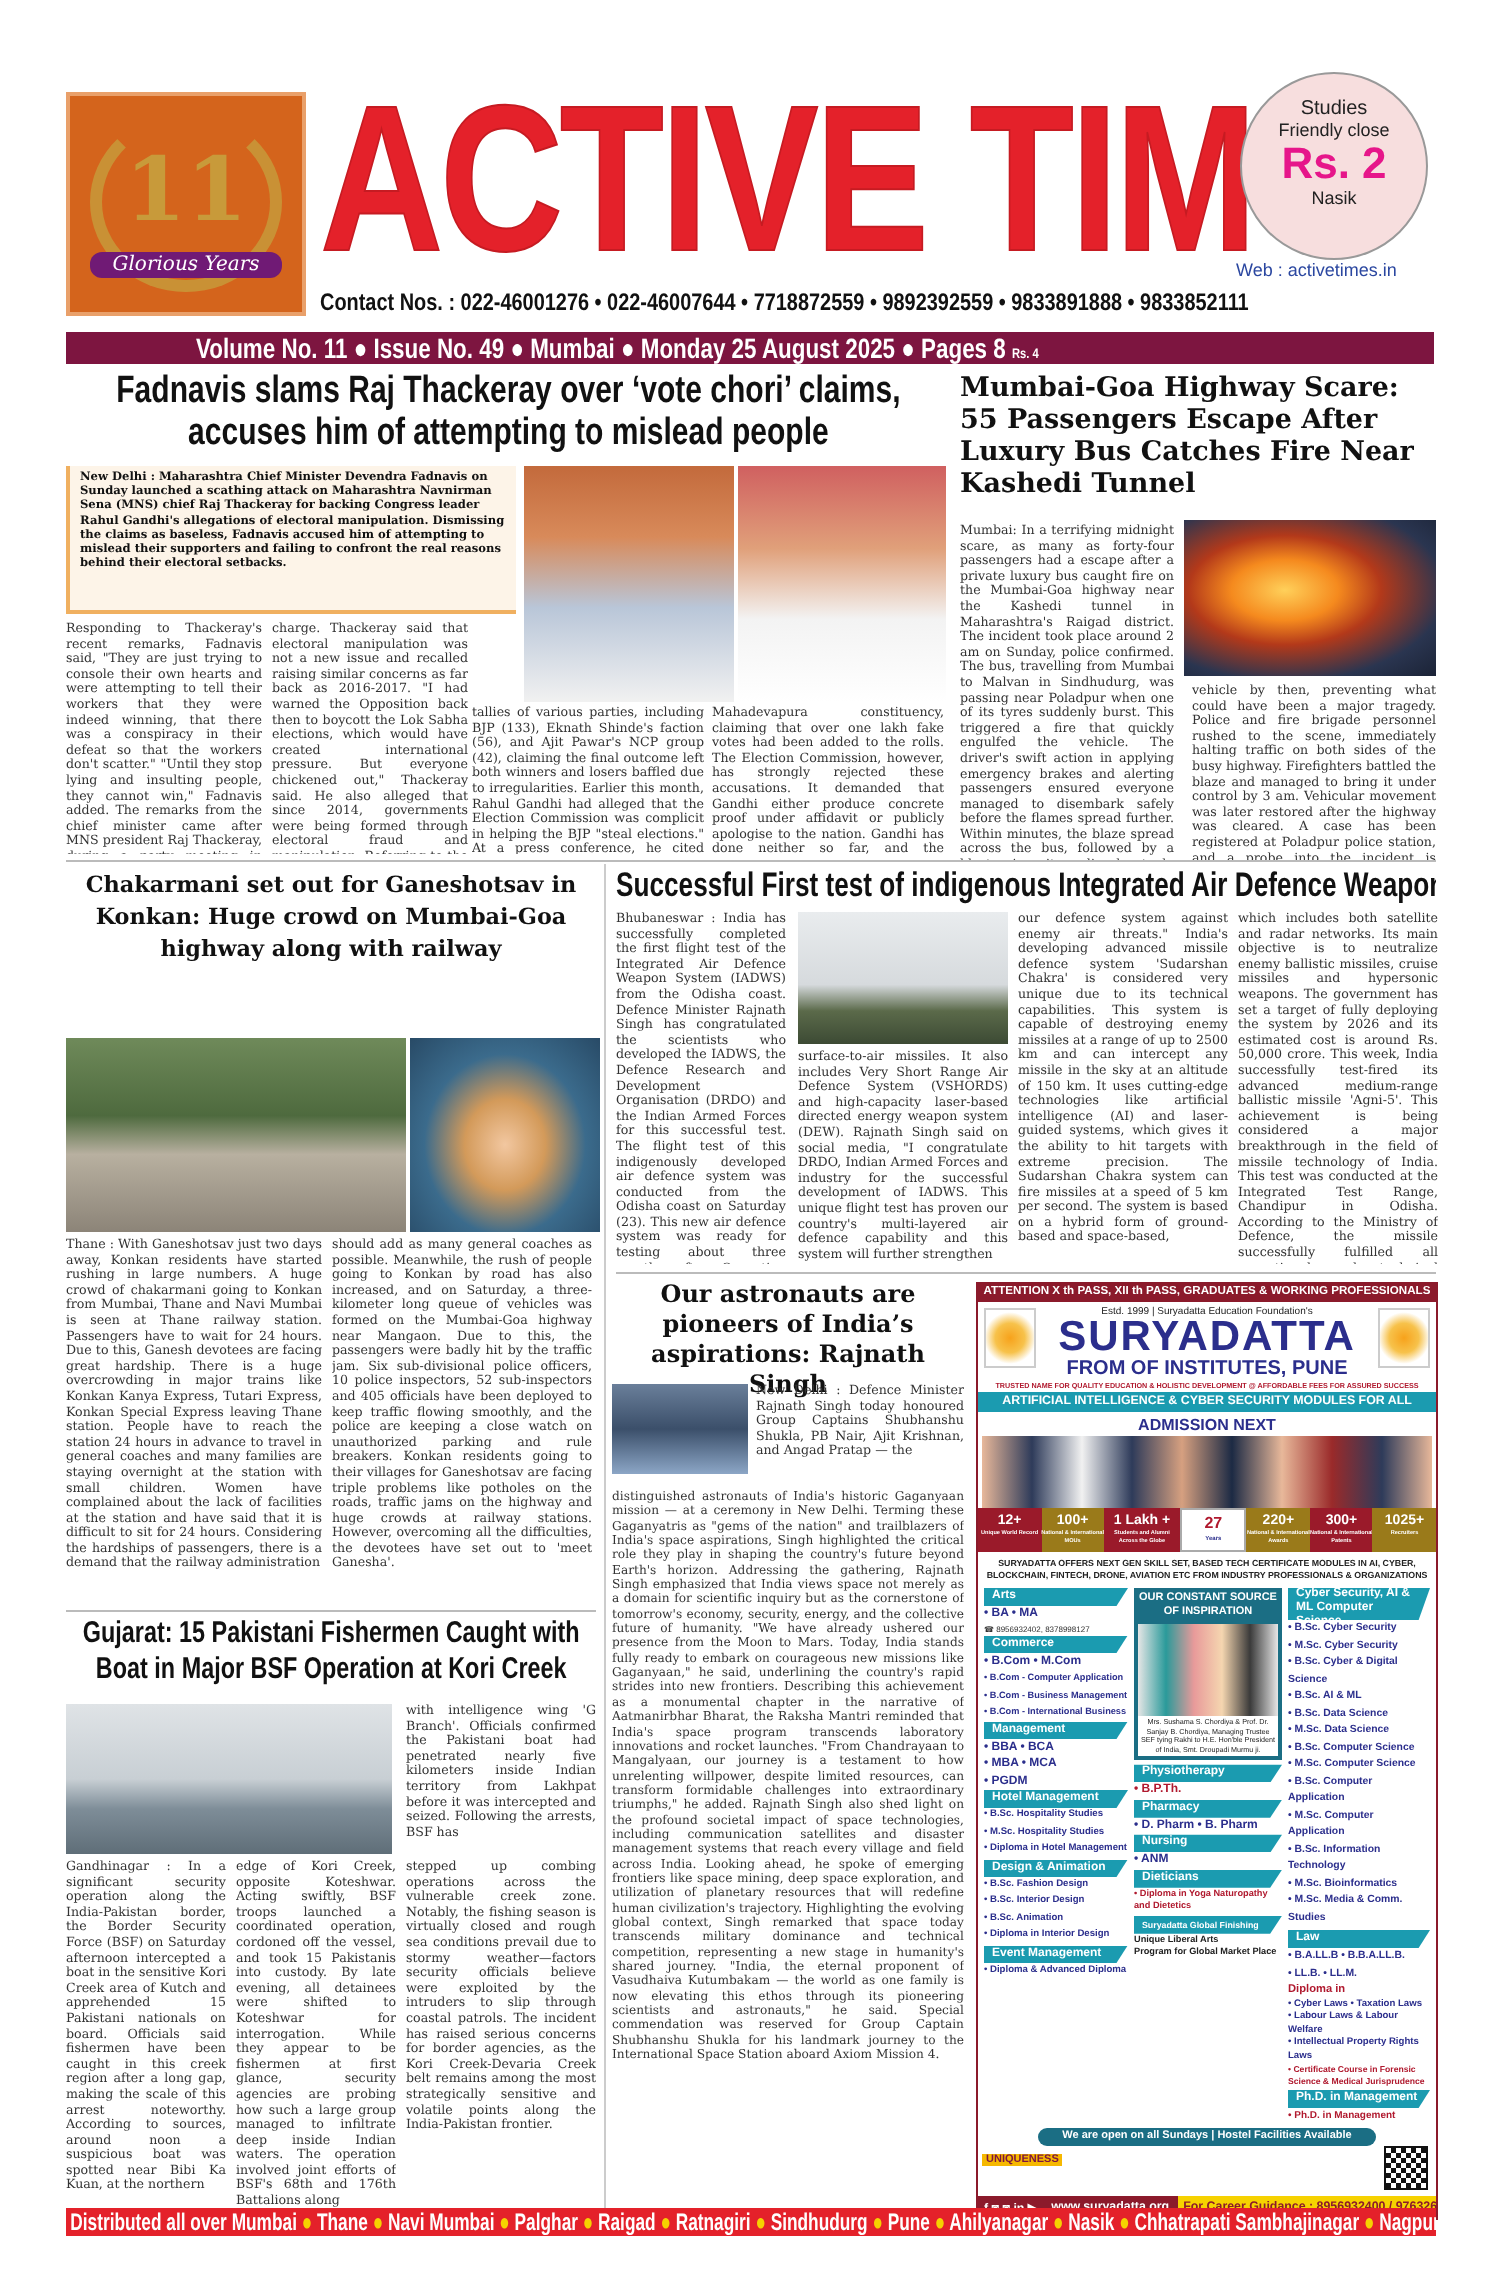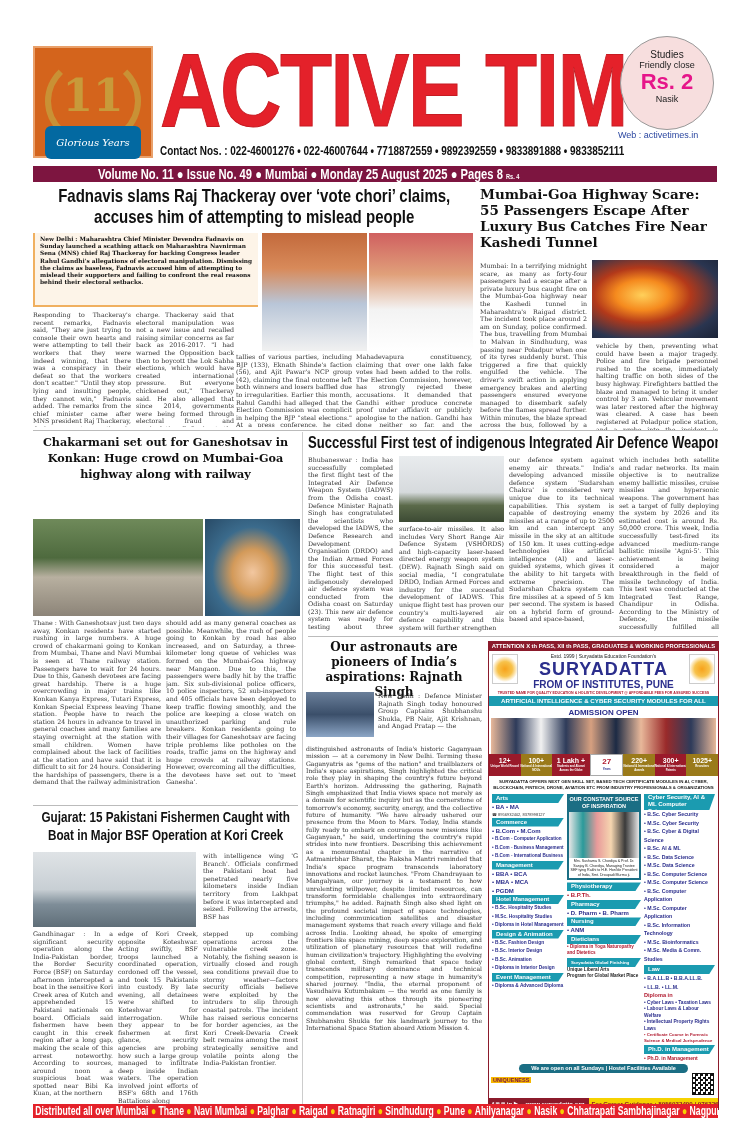--- a/index.html
+++ b/index.html
@@ -13,21 +13,21 @@
 .ad-list{font-family:"Liberation Sans",sans-serif;font-size:6px;font-weight:bold;color:#2b2e8c;line-height:8.5px}
 .ad-tag{font-family:"Liberation Sans",sans-serif;font-size:6px;font-weight:bold;color:#fff;background:#1b9bb0;padding:0 4px;height:9px;line-height:9px;clip-path:polygon(0 0,100% 0,92% 100%,0 100%)}
 .ad-ph{font-family:"Liberation Sans",sans-serif;font-size:4px;color:#333;line-height:6px}
 </style>
 </head>
 <body>
 
 <div class="abs" style="left:33px;top:46px;width:120px;height:112px;background:#d4641c;border:2px solid #e9a06a;">
   <div style="position:absolute;left:10px;top:8px;width:96px;height:90px;border-radius:50%;border:6px solid #c89a3a;border-top-color:transparent;opacity:.85"></div>
   <div style="position:absolute;left:0;right:0;top:22px;text-align:center;font-family:'DejaVu Serif',serif;font-weight:bold;font-size:44px;color:#c89a3a;">11</div>
-  <div style="position:absolute;left:10px;right:10px;top:78px;text-align:center;font-family:'DejaVu Serif',serif;font-style:italic;font-size:10px;color:#fff;background:#0369a1;border-radius:6px;padding:11px 0;">Glorious Years</div>
+  <div style="position:absolute;left:10px;right:10px;top:78px;text-align:center;font-family:'DejaVu Serif',serif;font-style:italic;font-size:10px;color:#fff;background:#701a75;border-radius:6px;padding:1px 0;">Glorious Years</div>
 </div>
 
 <div class="abs" style="left:160px;top:36px;width:470px;height:108px;overflow:hidden;">
   <div style="font-family:'Liberation Sans',sans-serif;font-weight:bold;font-size:104px;line-height:108px;color:#e4212a;letter-spacing:-2px;transform:scaleX(0.82);transform-origin:left top;white-space:nowrap;-webkit-text-stroke:1px #c61b22;">ACTIVE TIMES</div>
 </div>
 
 <div class="abs" style="left:620px;top:36px;width:94px;height:94px;border-radius:50%;background:#f7dede;border:1px solid #999;text-align:center;font-family:'Liberation Sans',sans-serif;">
   <div style="font-size:10px;margin-top:12px;color:#222;">Studies</div>
   <div style="font-size:9px;color:#222;">Friendly close</div>
   <div style="font-size:22px;font-weight:bold;color:#e6168a;line-height:24px;">Rs. 2</div>
@@ -102,25 +102,25 @@
 <div class="abs hd-serif" style="left:306px;top:640px;width:176px;text-align:center;font-size:12px;line-height:15px;">Our astronauts are pioneers of India’s aspirations: Rajnath Singh</div>
 <div class="img" style="left:306px;top:692px;width:68px;height:45px;background:linear-gradient(180deg,#6a7f9a 0%,#3b4f6a 50%,#8ca6c6 100%);"></div>
 <div class="abs p" style="left:378px;top:692px;width:104px;height:52px;overflow:hidden;">New Delhi : Defence Minister Rajnath Singh today honoured Group Captains Shubhanshu Shukla, PB Nair, Ajit Krishnan, and Angad Pratap — the</div>
 <div class="abs p" style="left:306px;top:745px;width:176px;height:364px;overflow:hidden;font-size:6.1px;line-height:7.35px;">distinguished astronauts of India's historic Gaganyaan mission — at a ceremony in New Delhi. Terming these Gaganyatris as "gems of the nation" and trailblazers of India's space aspirations, Singh highlighted the critical role they play in shaping the country's future beyond Earth's horizon. Addressing the gathering, Rajnath Singh emphasized that India views space not merely as a domain for scientific inquiry but as the cornerstone of tomorrow's economy, security, energy, and the collective future of humanity. "We have already ushered our presence from the Moon to Mars. Today, India stands fully ready to embark on courageous new missions like Gaganyaan," he said, underlining the country's rapid strides into new frontiers. Describing this achievement as a monumental chapter in the narrative of Aatmanirbhar Bharat, the Raksha Mantri reminded that India's space program transcends laboratory innovations and rocket launches. "From Chandrayaan to Mangalyaan, our journey is a testament to how unrelenting willpower, despite limited resources, can transform formidable challenges into extraordinary triumphs," he added. Rajnath Singh also shed light on the profound societal impact of space technologies, including communication satellites and disaster management systems that reach every village and field across India. Looking ahead, he spoke of emerging frontiers like space mining, deep space exploration, and utilization of planetary resources that will redefine human civilization's trajectory. Highlighting the evolving global context, Singh remarked that space today transcends military dominance and technical competition, representing a new stage in humanity's shared journey. "India, the eternal proponent of Vasudhaiva Kutumbakam — the world as one family is now elevating this ethos through its pioneering scientists and astronauts," he said. Special commendation was reserved for Group Captain Shubhanshu Shukla for his landmark journey to the International Space Station aboard Axiom Mission 4.</div>
 
 <div class="abs" style="left:488px;top:641px;width:231px;height:469px;background:#fff;border:1.5px solid #8b1a2b;overflow:hidden;font-family:'Liberation Sans',sans-serif;">
   <div style="background:#8b1a2b;color:#fff;font-size:5.8px;font-weight:bold;text-align:center;height:9px;line-height:9px;white-space:nowrap;overflow:hidden;">ATTENTION X th PASS, XII th PASS, GRADUATES &amp; WORKING PROFESSIONALS</div>
   <div style="position:absolute;left:3px;top:12px;width:26px;height:30px;border:1px solid #ccc;background:radial-gradient(circle,#f7a21b 0%,#f7c24b 40%,#fff 70%);"></div>
   <div style="position:absolute;right:3px;top:12px;width:26px;height:30px;border:1px solid #ccc;background:radial-gradient(circle,#f7a21b 0%,#f7c24b 40%,#fff 70%);"></div>
   <div style="text-align:center;font-size:5px;color:#222;margin-top:2px;">Estd. 1999 | Suryadatta Education Foundation's</div>
-  <div style="text-align:center;font-size:18px;font-weight:bold;color:#2b2e8c;line-height:20px;letter-spacing:1px;">SURYADATTA</div>
+  <div style="text-align:center;font-size:21px;font-weight:bold;color:#2b2e8c;line-height:20px;letter-spacing:1px;">SURYADATTA</div>
   <div style="text-align:center;font-size:10px;font-weight:bold;color:#2b2e8c;line-height:11px;">FROM OF INSTITUTES, PUNE</div>
   <div style="text-align:center;font-size:3.6px;font-weight:bold;color:#b0192e;margin-top:1px;white-space:nowrap;overflow:hidden;">TRUSTED NAME FOR QUALITY EDUCATION &amp; HOLISTIC DEVELOPMENT @ AFFORDABLE FEES FOR ASSURED SUCCESS</div>
   <div style="background:#1b9bb0;color:#fff;font-size:6.2px;font-weight:bold;text-align:center;height:10px;line-height:10px;margin-top:1px;">ARTIFICIAL INTELLIGENCE &amp; CYBER SECURITY MODULES FOR ALL</div>
-  <div style="text-align:center;font-size:8px;font-weight:bold;color:#2b2e8c;margin-top:2px;">ADMISSION OPEN</div>
+  <div style="text-align:center;font-size:8px;font-weight:bold;color:#2b2e8c;margin-top:2px;">ADMISSION NEXT</div>
   <div style="height:36px;margin:1px 2px 0;background:linear-gradient(90deg,#e8b89a,#2e3b5a,#f1f1f1,#2e3b5a,#d6a080,#1c2a44,#e8b89a,#9a2a2a,#2e3b5a,#e8b89a);"></div>
   <div style="display:flex;height:22px;">
     <div style="flex:1;background:#9a1a2a;color:#fff;text-align:center;font-size:7px;font-weight:bold;line-height:9px;padding-top:2px;"><span>12+</span><div style="font-size:2.8px;line-height:3.5px;">Unique World Record</div></div>
     <div style="flex:1;background:#9a7a1a;color:#fff;text-align:center;font-size:7px;font-weight:bold;line-height:9px;padding-top:2px;"><span>100+</span><div style="font-size:2.8px;line-height:3.5px;">National &amp; International MOUs</div></div>
     <div style="flex:1.2;background:#9a1a2a;color:#fff;text-align:center;font-size:7px;font-weight:bold;line-height:9px;padding-top:2px;"><span>1 Lakh +</span><div style="font-size:2.8px;line-height:3.5px;">Students and Alumni Across the Globe</div></div>
     <div style="flex:1;background:#fff;border:1px solid #aaa;color:#b0192e;text-align:center;font-size:8px;font-weight:bold;line-height:10px;padding-top:2px;"><span>27</span><div style="font-size:3px;line-height:4px;color:#2b2e8c;">Years</div></div>
     <div style="flex:1;background:#9a7a1a;color:#fff;text-align:center;font-size:7px;font-weight:bold;line-height:9px;padding-top:2px;"><span>220+</span><div style="font-size:2.8px;line-height:3.5px;">National &amp; International Awards</div></div>
     <div style="flex:1;background:#9a1a2a;color:#fff;text-align:center;font-size:7px;font-weight:bold;line-height:9px;padding-top:2px;"><span>300+</span><div style="font-size:2.8px;line-height:3.5px;">National &amp; International Patents</div></div>
     <div style="flex:1;background:#9a7a1a;color:#fff;text-align:center;font-size:7px;font-weight:bold;line-height:9px;padding-top:2px;"><span>1025+</span><div style="font-size:2.8px;line-height:3.5px;">Recruiters</div></div>
   </div>

